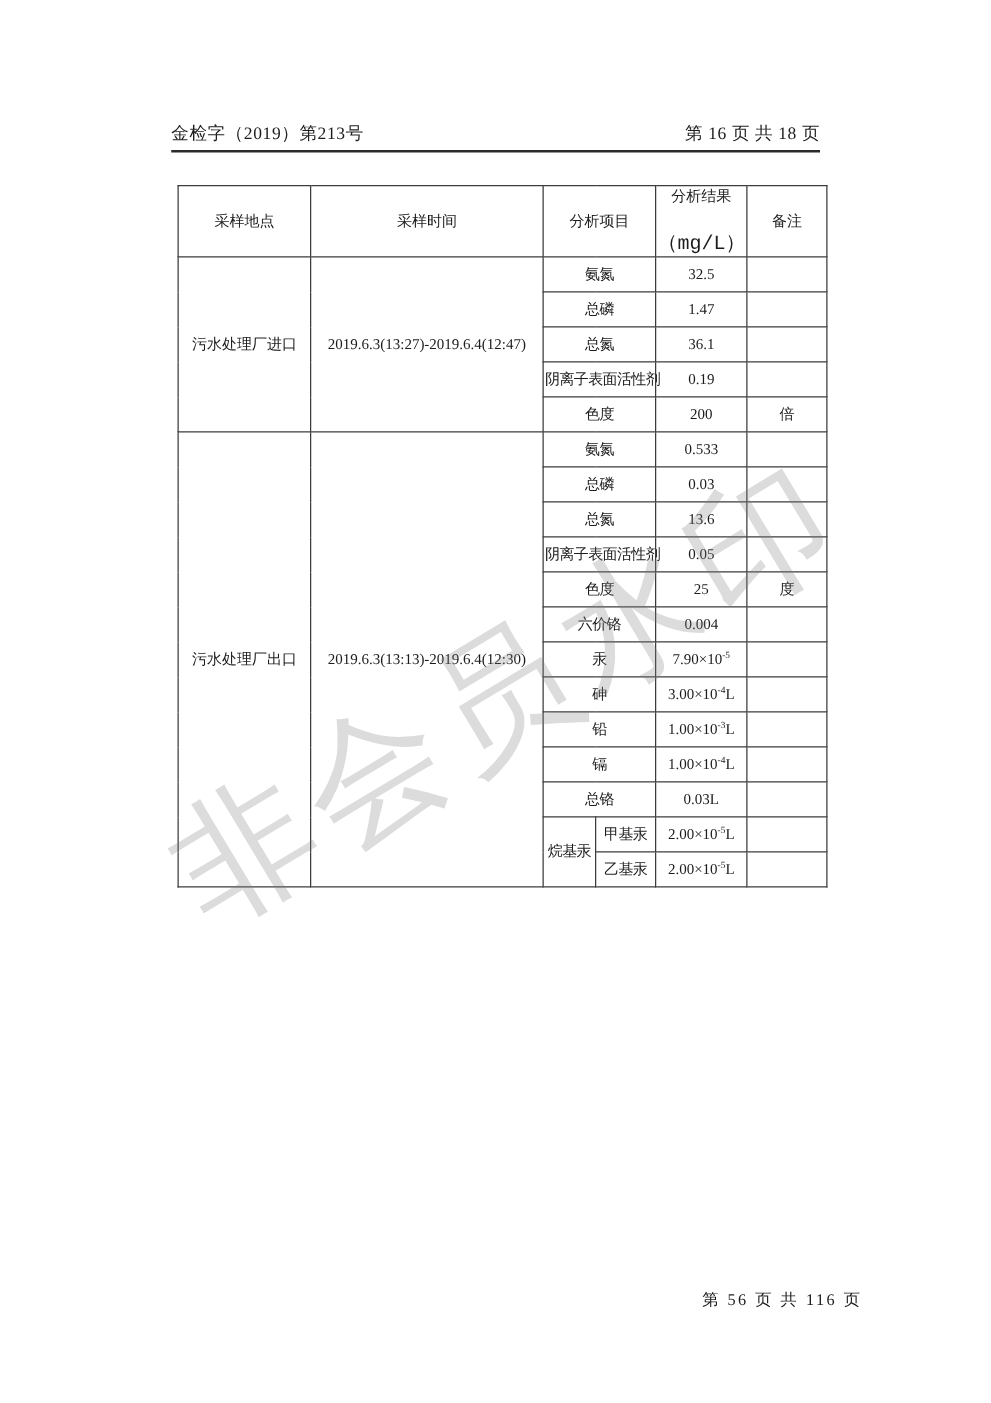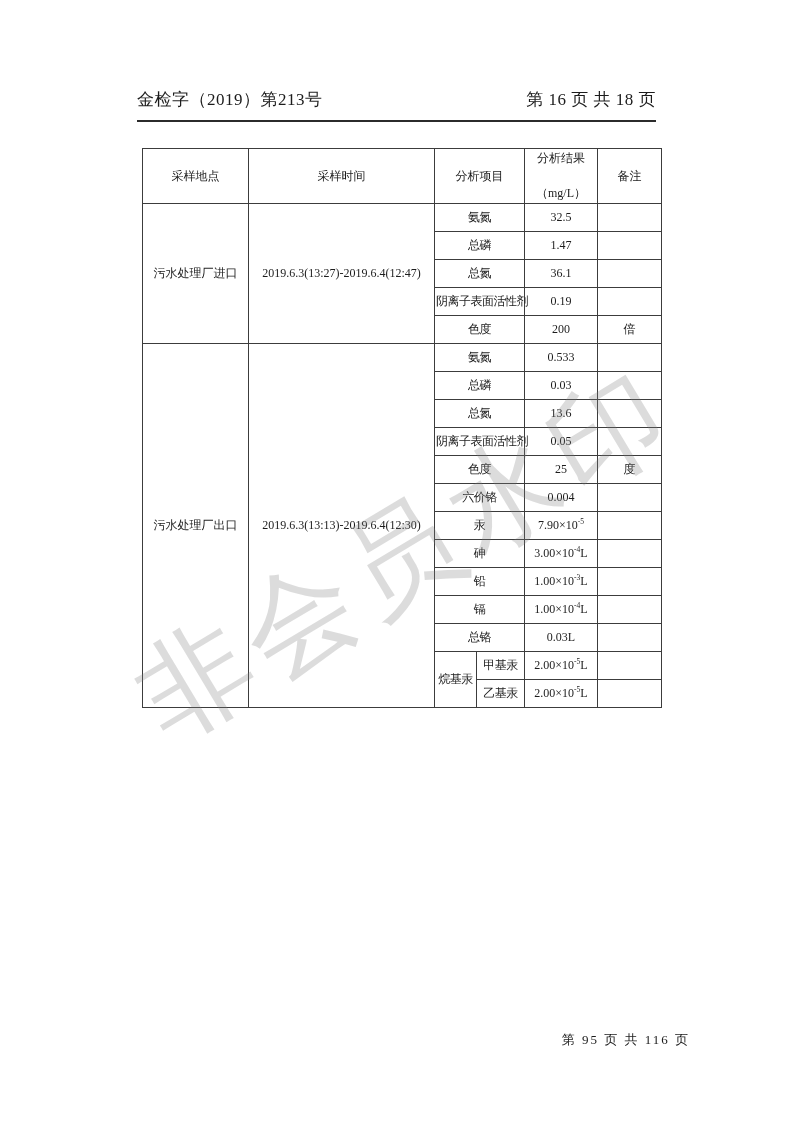--- a/index.html
+++ b/index.html
@@ -5,43 +5,43 @@
   html,body { margin:0; padding:0; background:#ffffff; }
   .page {
     position:relative;
     width:793px; height:1122px;
     background:#ffffff;
     font-family:"Liberation Serif","DejaVu Serif",serif;
     color:#1c1c1c;
     overflow:hidden;
   }
   .header {
-    position:absolute; left:137px; top:88px; width:519px;
+    position:absolute; left:137px; top:98px; width:519px;
     display:flex; justify-content:space-between; align-items:flex-end;
-    font-size:17px; letter-spacing:0.5px;text-align:center;
+    font-size:14px; letter-spacing:0.5px;text-align:center;
   }
   .header-rule {
     position:absolute; left:137px; top:120px; width:519px;
     border-top:2px solid #2b2b2b;
   }
   table.report {
     position:absolute; left:142px; top:148px; width:519px;
     border-collapse:collapse; table-layout:fixed;
   }
   table.report th, table.report td {
     border:1px solid #3c3c3c;
     text-align:center; vertical-align:middle;
     font-size:12px; font-weight:normal;
     padding:0 1px;
     white-space:nowrap;
     overflow:visible;
   }
   table.report thead tr { height:55px; }
   table.report tbody tr { height:28px; }
-  th .th-sub { font-size:12px; margin-top:18px; }
+  th .th-sub { font-size:16px; margin-top:18px;font-family:Liberation Mono, monospace; }
   td.item-cell, td.sub-item-cell, td.item-group-cell { font-size:11.5px; letter-spacing:-0.5px; }
   td.result-cell sup { font-size:7.5px; line-height:0; }
   .watermark {
     position:absolute; left:55px; top:495px; width:700px; height:120px;
     display:flex; align-items:center; justify-content:center;
     transform:rotate(-31deg);
     font-size:112px; letter-spacing:8px; white-space:nowrap;
     color:rgba(125,125,125,0.27);
     font-family:"Liberation Sans","DejaVu Sans",sans-serif;
     pointer-events:none; z-index:3;
@@ -177,15 +177,15 @@
         <tr>
           <td class="sub-item-cell">乙基汞</td>
           <td class="result-cell"><span>2.00×10</span><sup>-5</sup><span>L</span></td>
           <td class="note-cell"></td>
         </tr>
       </tbody>
   </table>
 
   <div class="watermark">非会员水印</div>
 
-  <div class="footer">第 95 页 共 116 页</div>
+  <div class="footer">第 56 页 共 116 页</div>
 
 </div>
 
 </body></html>

